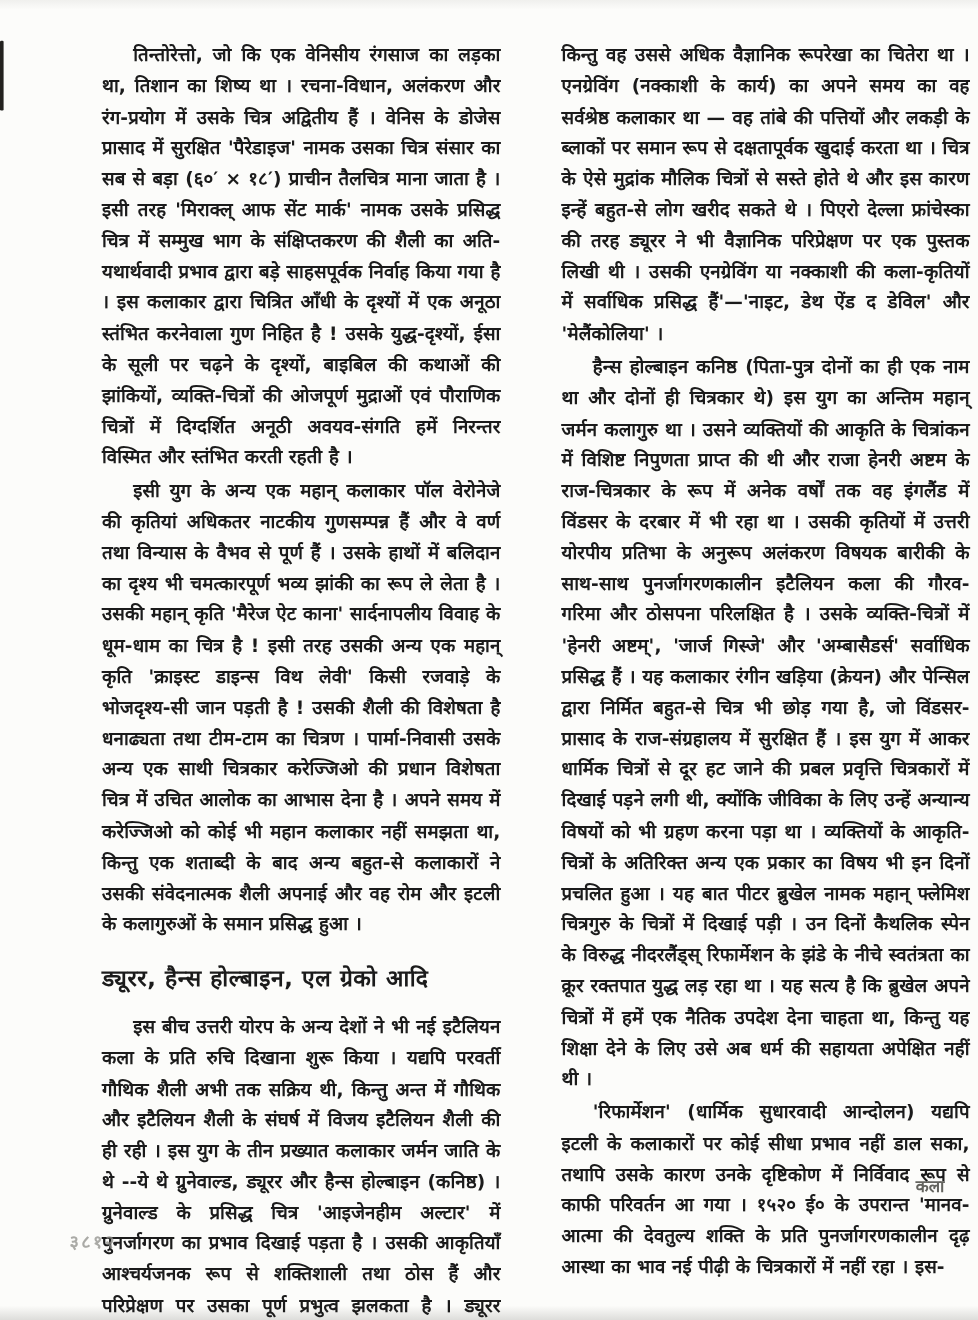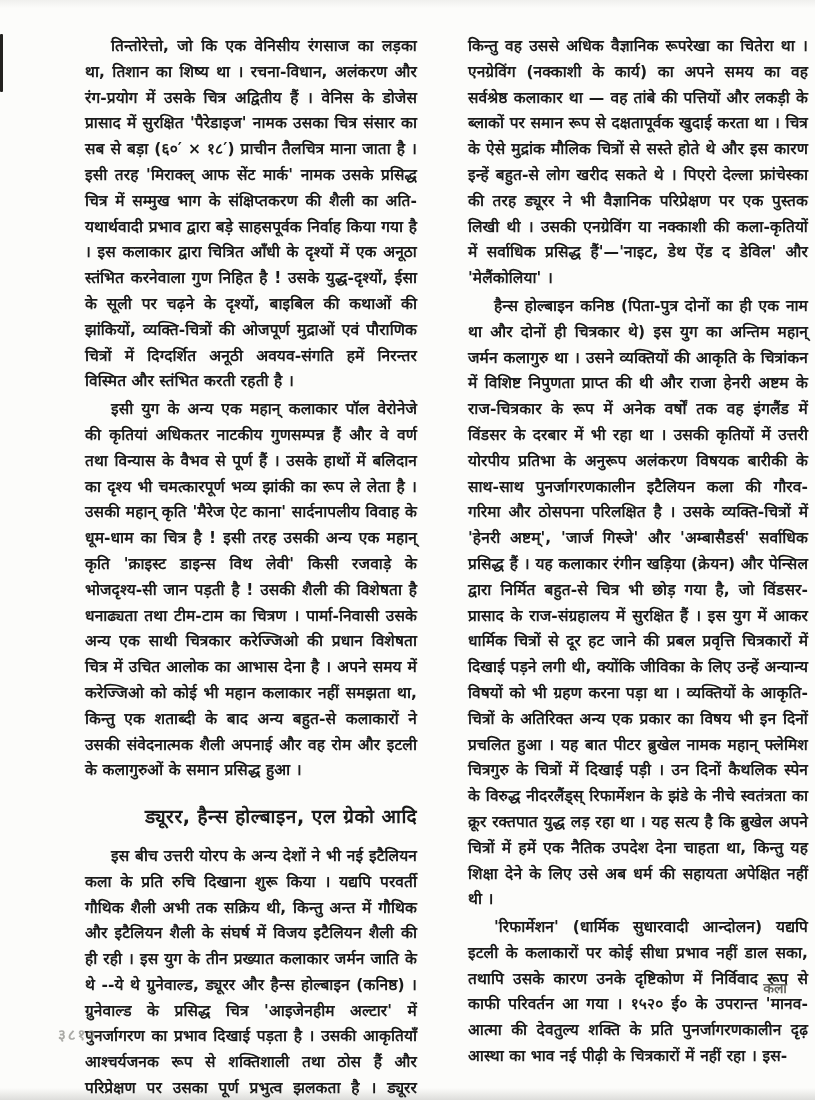--- a/index.html
+++ b/index.html
@@ -28,21 +28,21 @@
     font-size:15.5px;
     line-height:25.8px;
     font-weight:600;
     letter-spacing:0.1px;
   }
   .col-left{left:85px;width:332px;}
   .col-right{left:428px;width:340px;margin-left:40px;}
   .col p{margin:0 0 2px 0;}
   .col p.indent{text-indent:26px;}
   .section-heading{
-    text-align:right;
+    text-align:left;
     font-size:19px;
     font-weight:600;
     letter-spacing:0.5px;
     margin:20px 0 14px 0;
     text-indent:0 !important;
   }
 
   .footer-pageno{
     position:absolute;left:58px;top:1024px;
     font-size:15px;font-weight:600;color:#8f8f8a;opacity:0.75;

